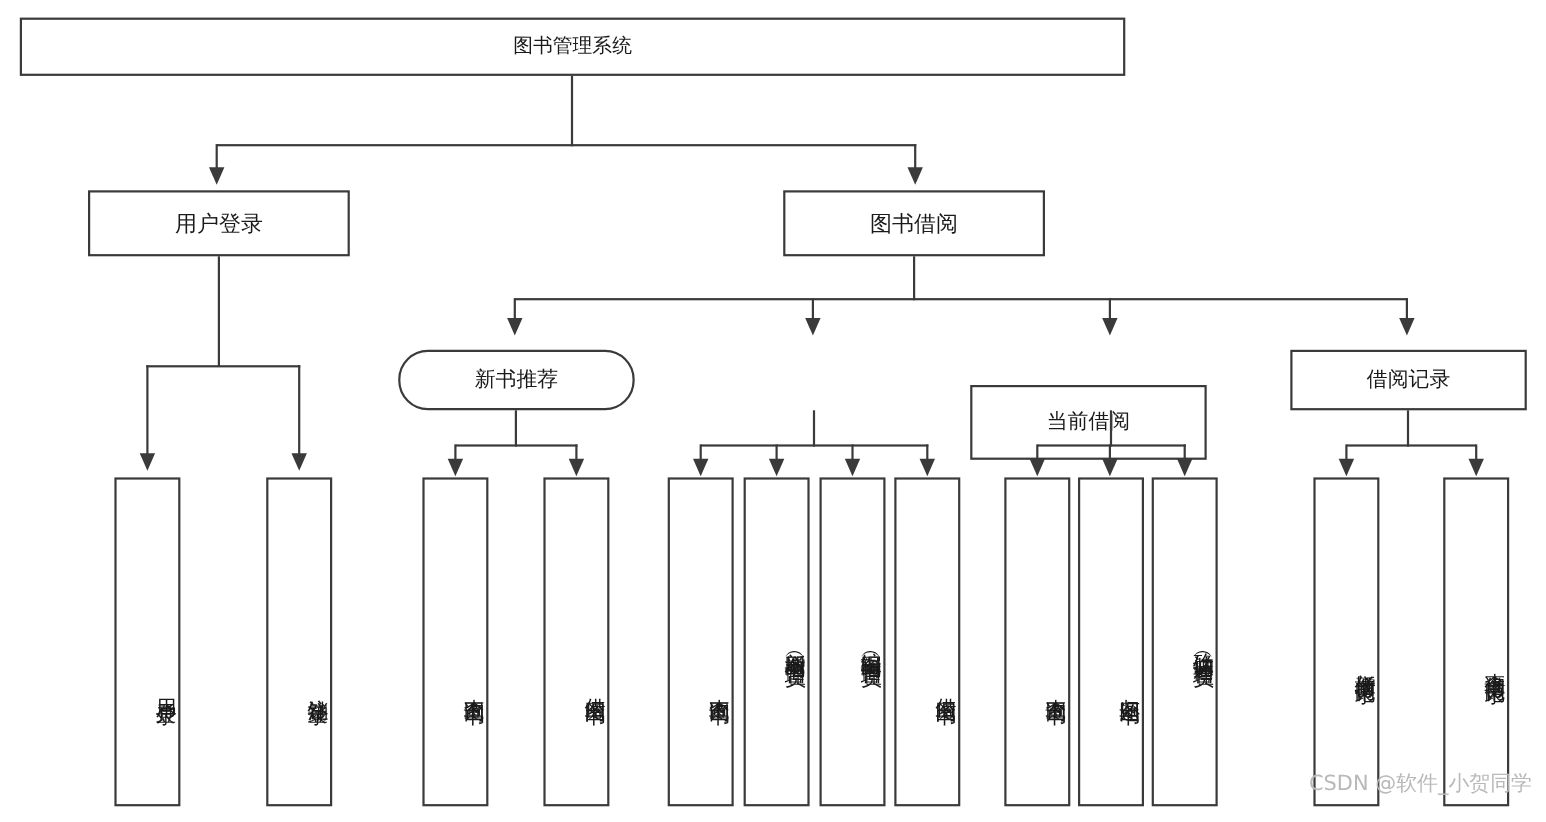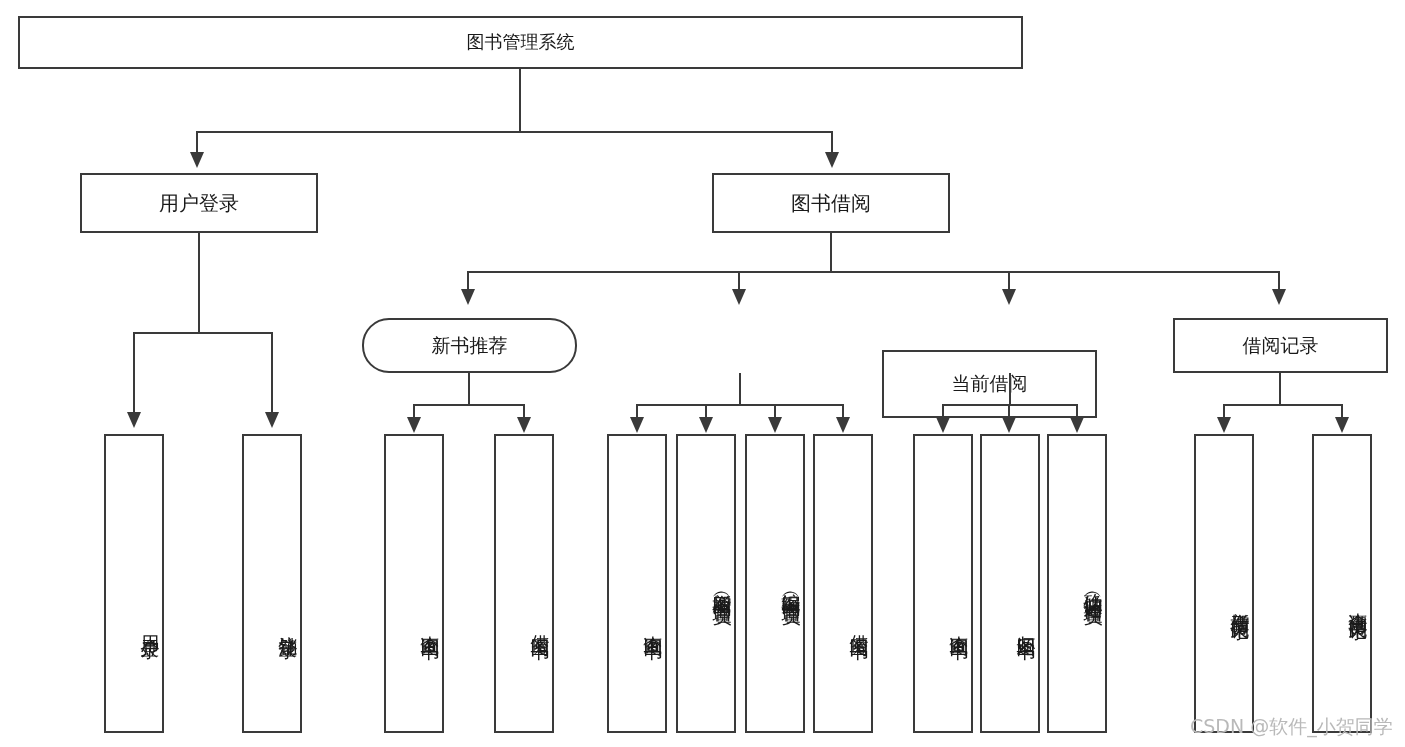--- a/index.html
+++ b/index.html
@@ -198,15 +198,15 @@
     <span>确认归还（管理员）</span>
   </div>
 
   <div class="node leaf" style="left:1194px; top:434px; width:60px; height:299px; padding-top:38px;">
     <span>新增借阅记录</span>
   </div>
   <div class="node leaf" style="left:1312px; top:434px; width:60px; height:299px; padding-top:38px;">
     <span>查询借阅记录</span>
   </div>
 
-  <div id="watermark" style="left:1190px; top:714px;">CSDN @软件_小贺同学</div>
+  <div id="watermark" style="left:1190px; top:699px;">CSDN @软件_小贺同学</div>
 
 </div>
 
 </body></html>

